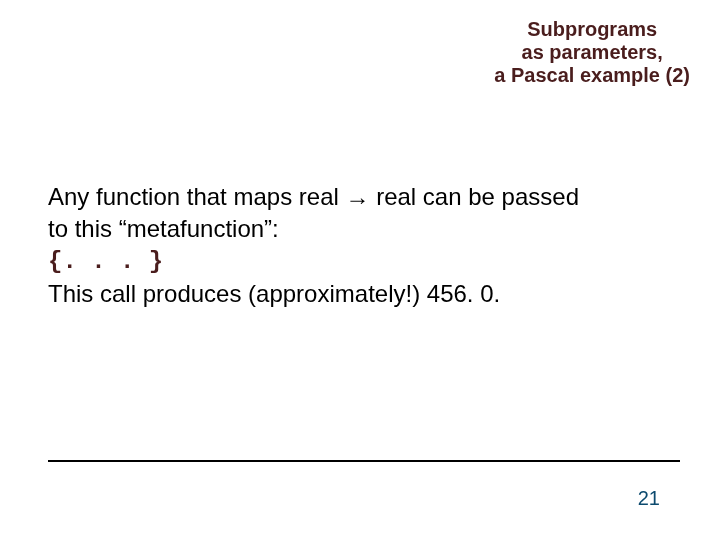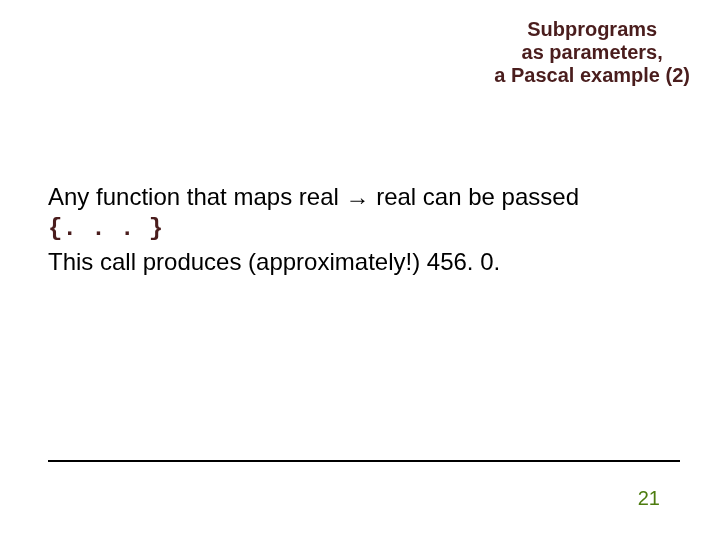--- a/index.html
+++ b/index.html
@@ -57,38 +57,39 @@
     right: 40px;
     bottom: 70px;
     border: 0;
     border-top: 2px solid #000;
   }
   .pagenum {
     position: absolute;
     right: 60px;
     bottom: 30px;
     font-size: 20px;
-    color: #4d7c0f;
+    color: #0c4a6e;
   }
 </style>
 </head>
 <body>
 
 <div class="slide">
 
   <div class="title-block">
     <div>Subprograms</div>
     <div>as parameters,</div>
     <div>a Pascal example (2)</div>
   </div>
 
   <div class="body-block">
     <div class="body-text">
       <span>Any function that maps real </span><span class="arrow">→</span><span> real can be passed</span>
     </div>
+    <div class="body-text">to this “metafunction”:</div>
     <div class="code">{. . . }</div>
     <div class="body-text">This call produces (approximately!) 456. 0.</div>
   </div>
 
   <hr class="rule">
 
   <div class="pagenum">21</div>
 
 </div>
 

